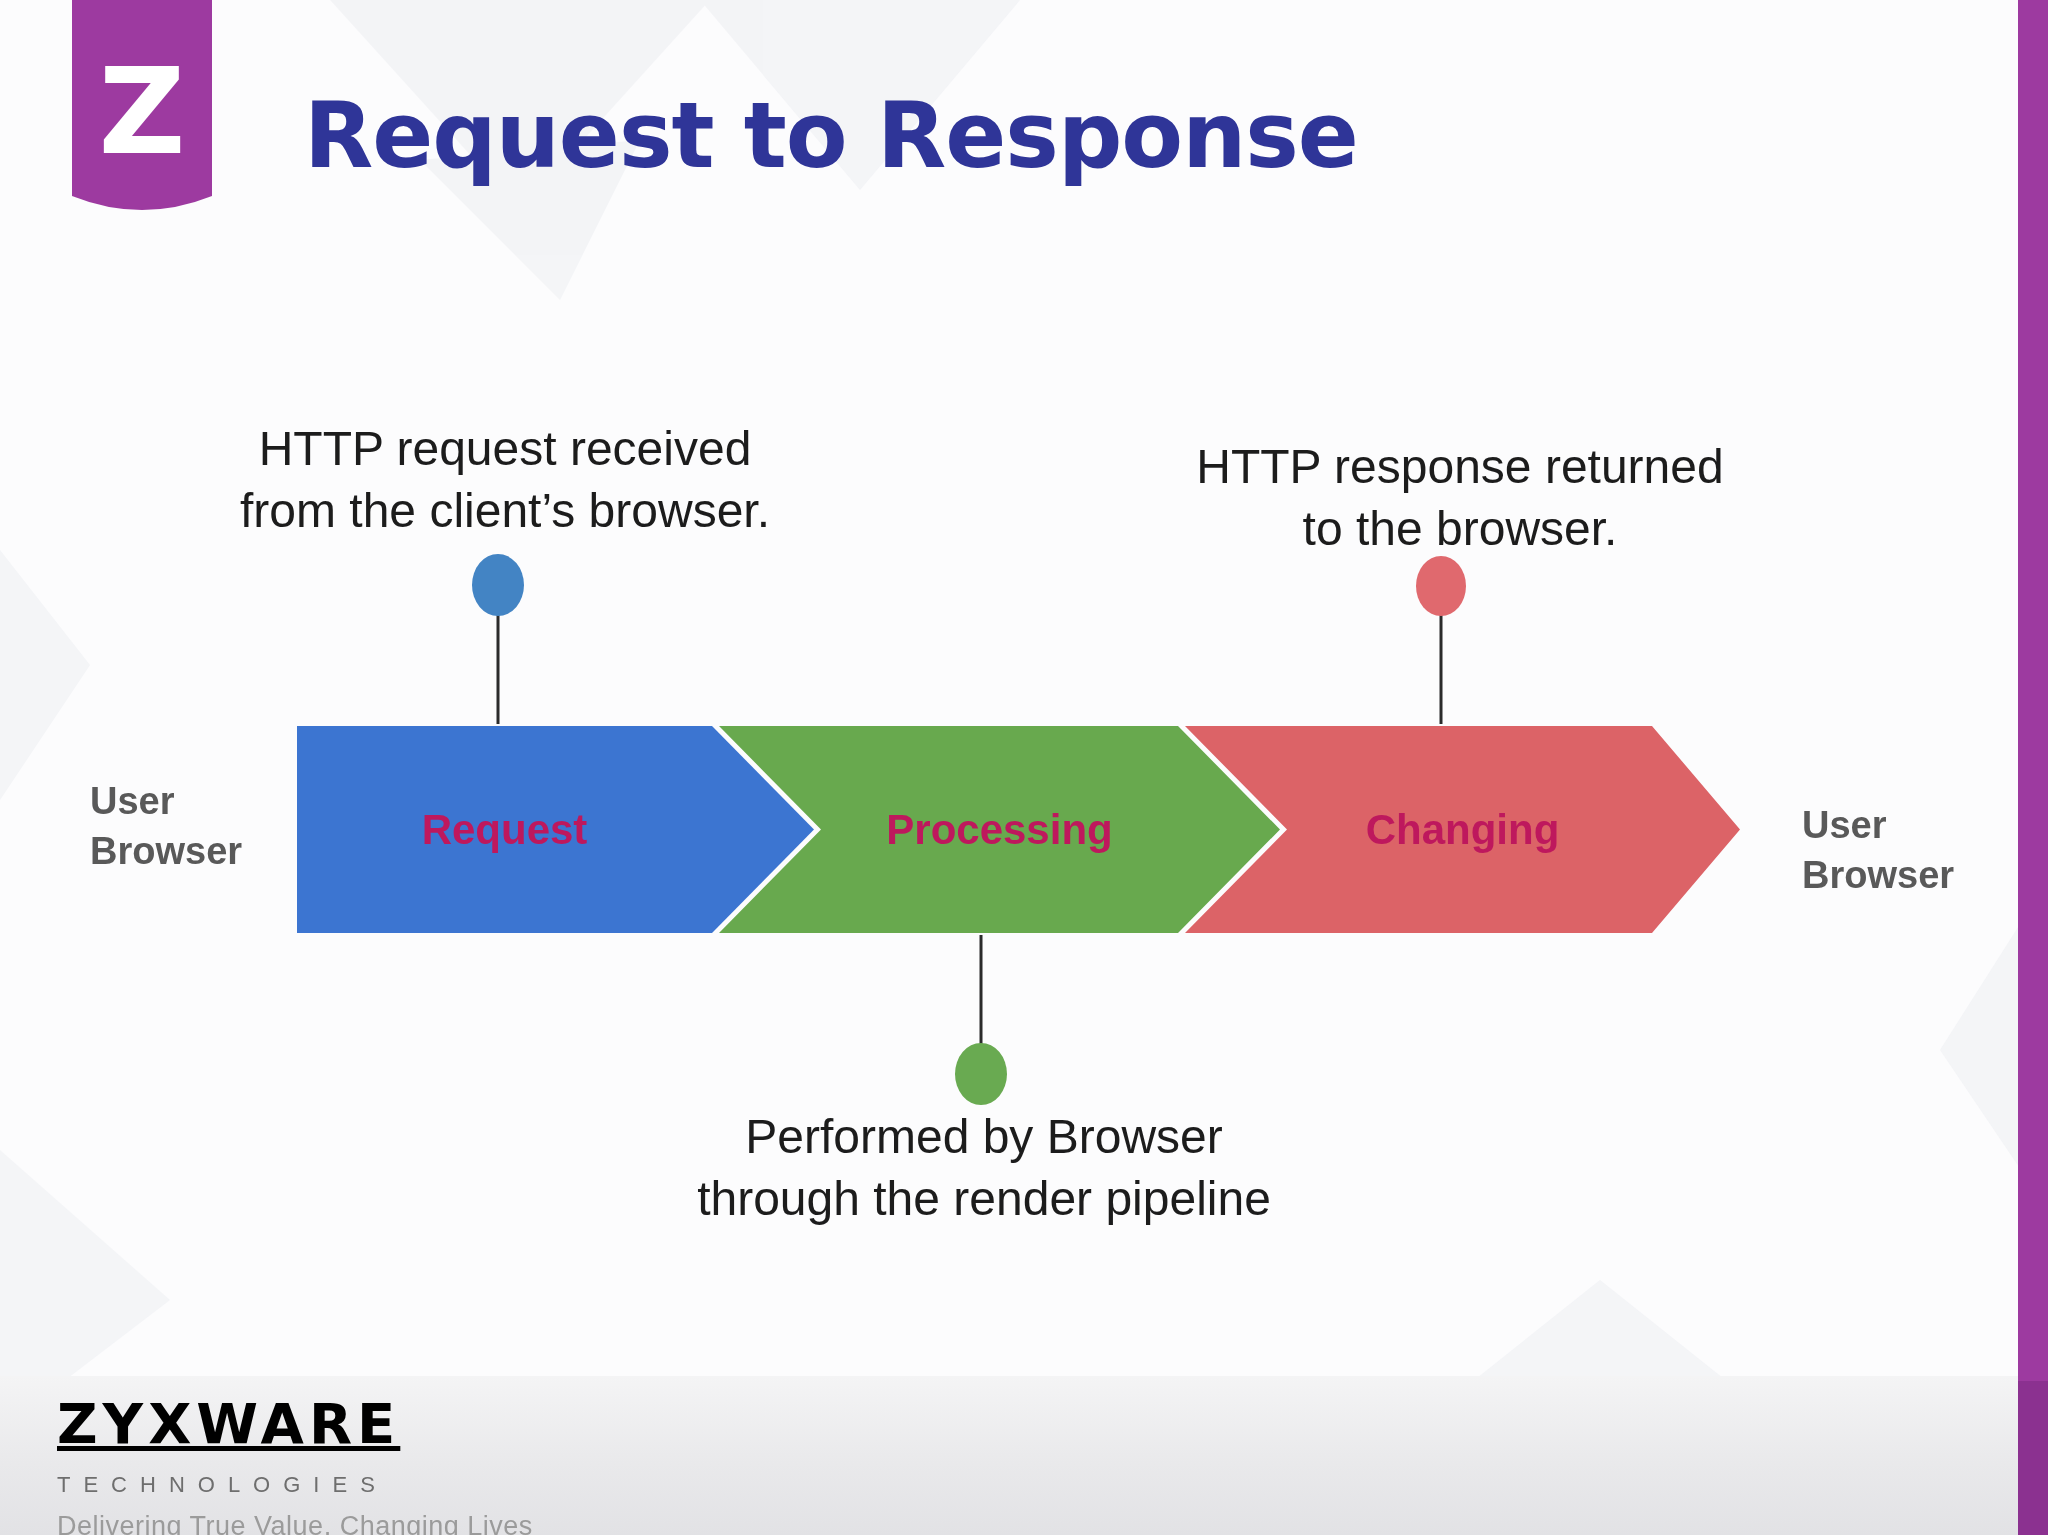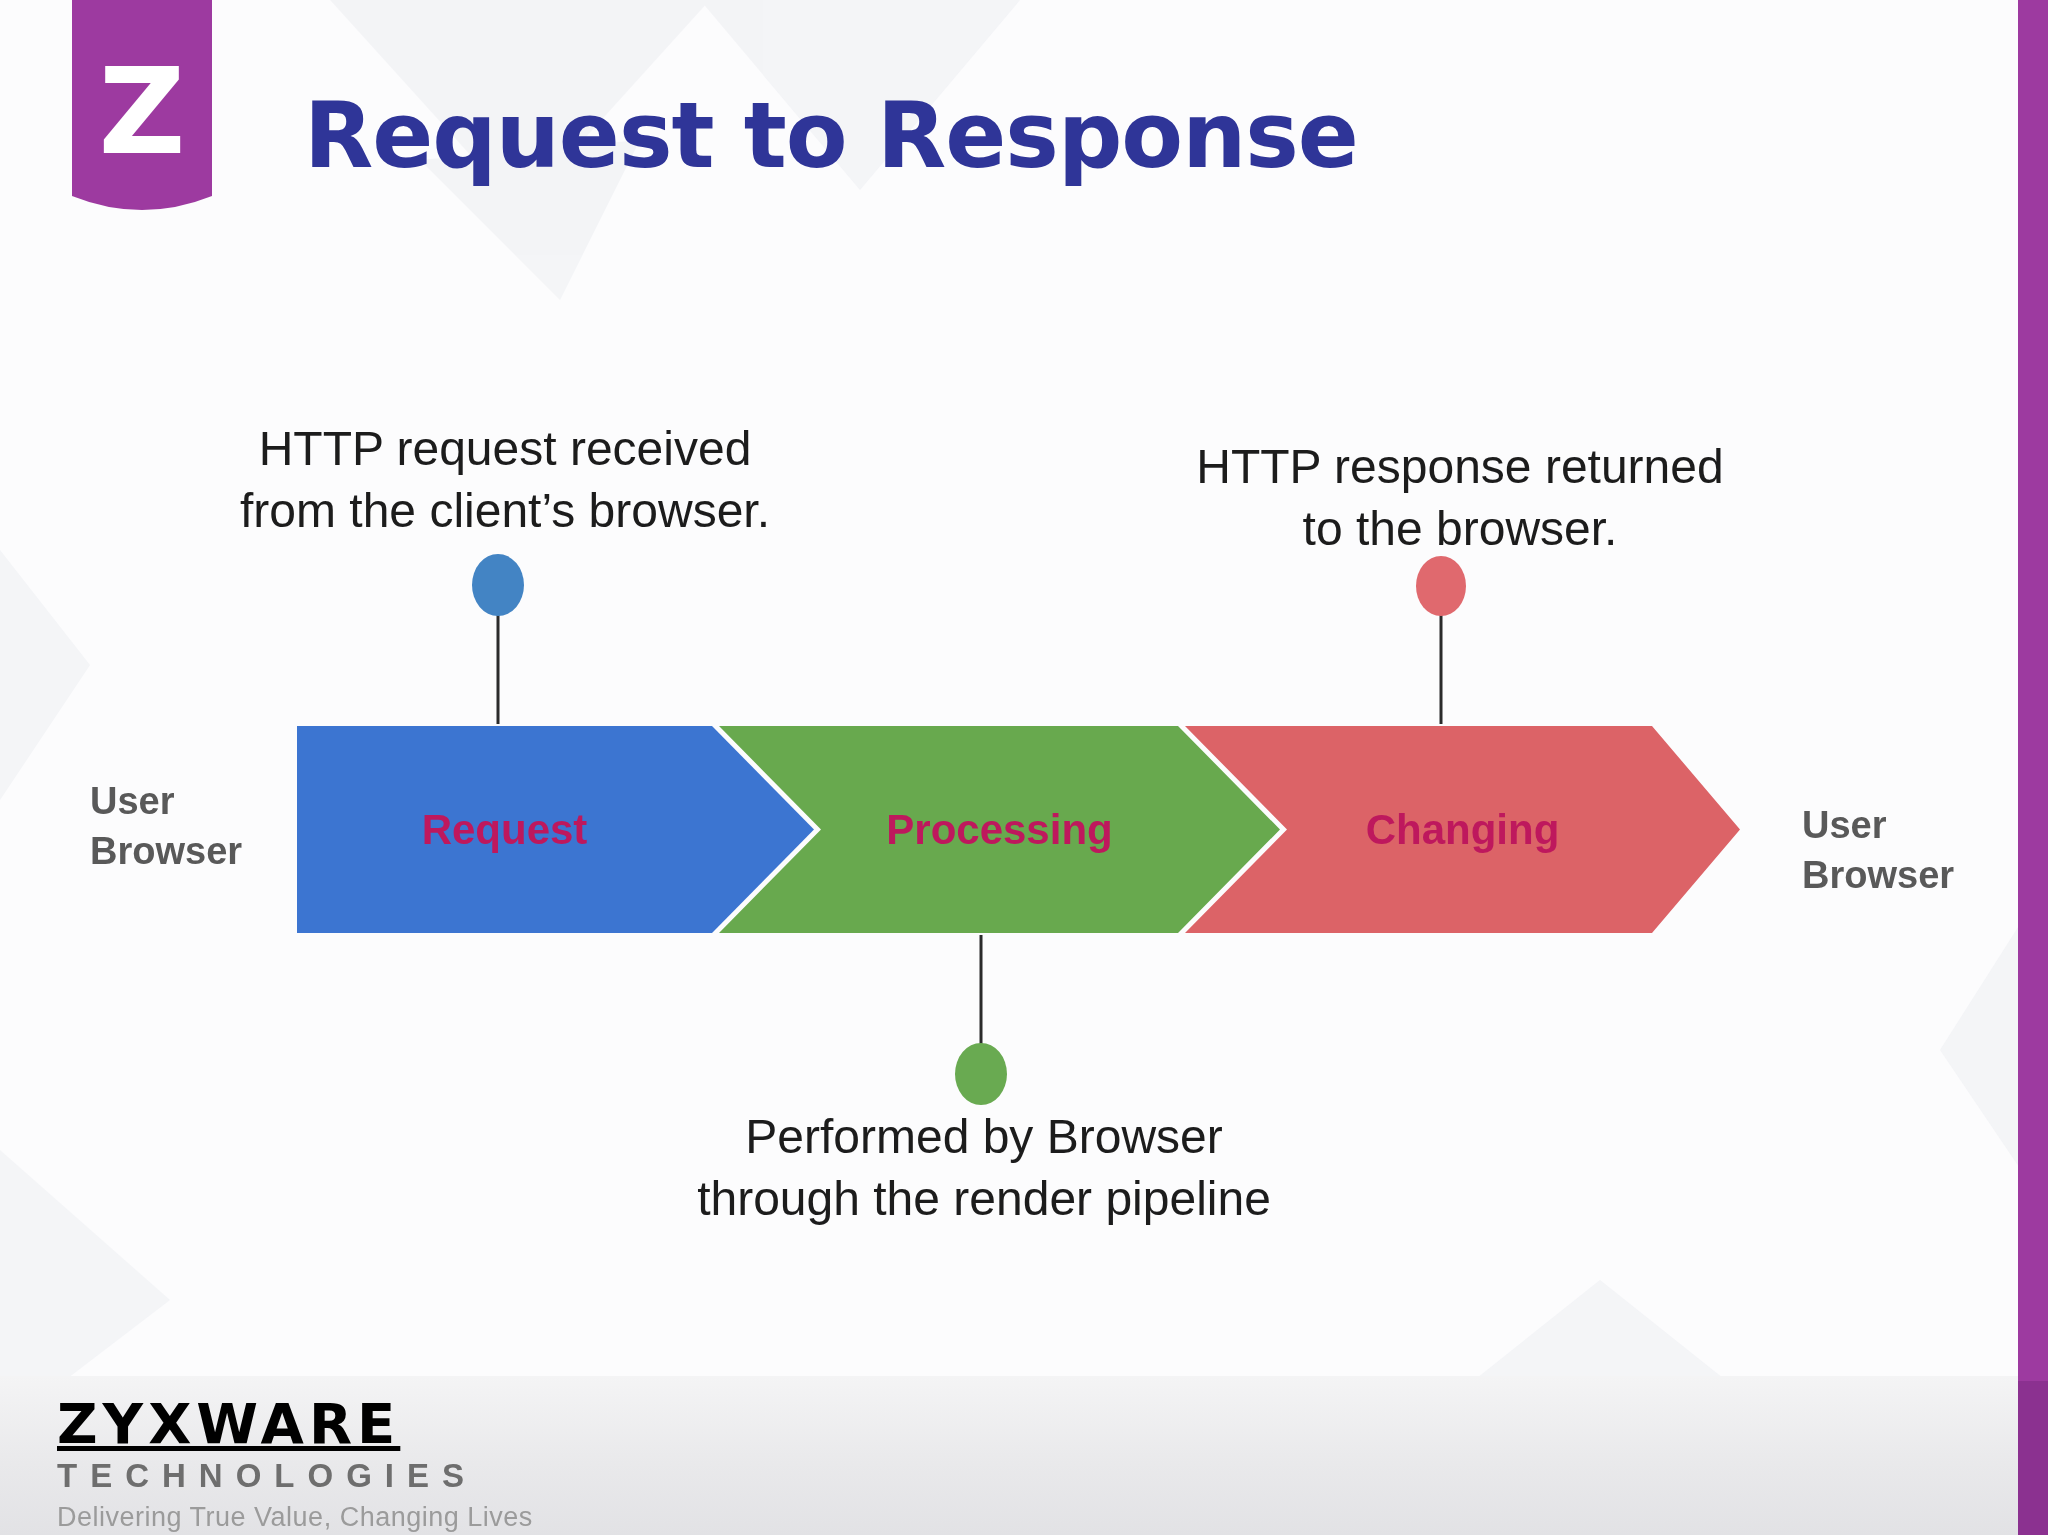--- a/index.html
+++ b/index.html
@@ -64,22 +64,22 @@
   .annotation.response{left:1110px;top:436px;}
   .annotation.processing{left:634px;top:1106px;}
 
   
   .footer{position:absolute;left:57px;top:1396px;z-index:3;}
   .brand{
     font-family:"DejaVu Sans","Liberation Sans",sans-serif;
     color:#000000;font-weight:bold;font-size:56px;line-height:56px;letter-spacing:5px;text-decoration:underline;
   }
   .division{
-    color:#6e6e6e;font-weight:bold;font-size:33px;line-height:32px;
-    letter-spacing:13px;margin-top:8px;
+    color:#6e6e6e;font-weight:normal;font-size:22px;line-height:32px;
+    letter-spacing:13px;margin-top:17px;
   }
   .tagline{
     color:#9b9b9b;font-size:27px;line-height:30px;letter-spacing:0.5px;margin-top:10px;
   }
 </style>
 </head>
 <body>
 
 <div class="slide">
 

